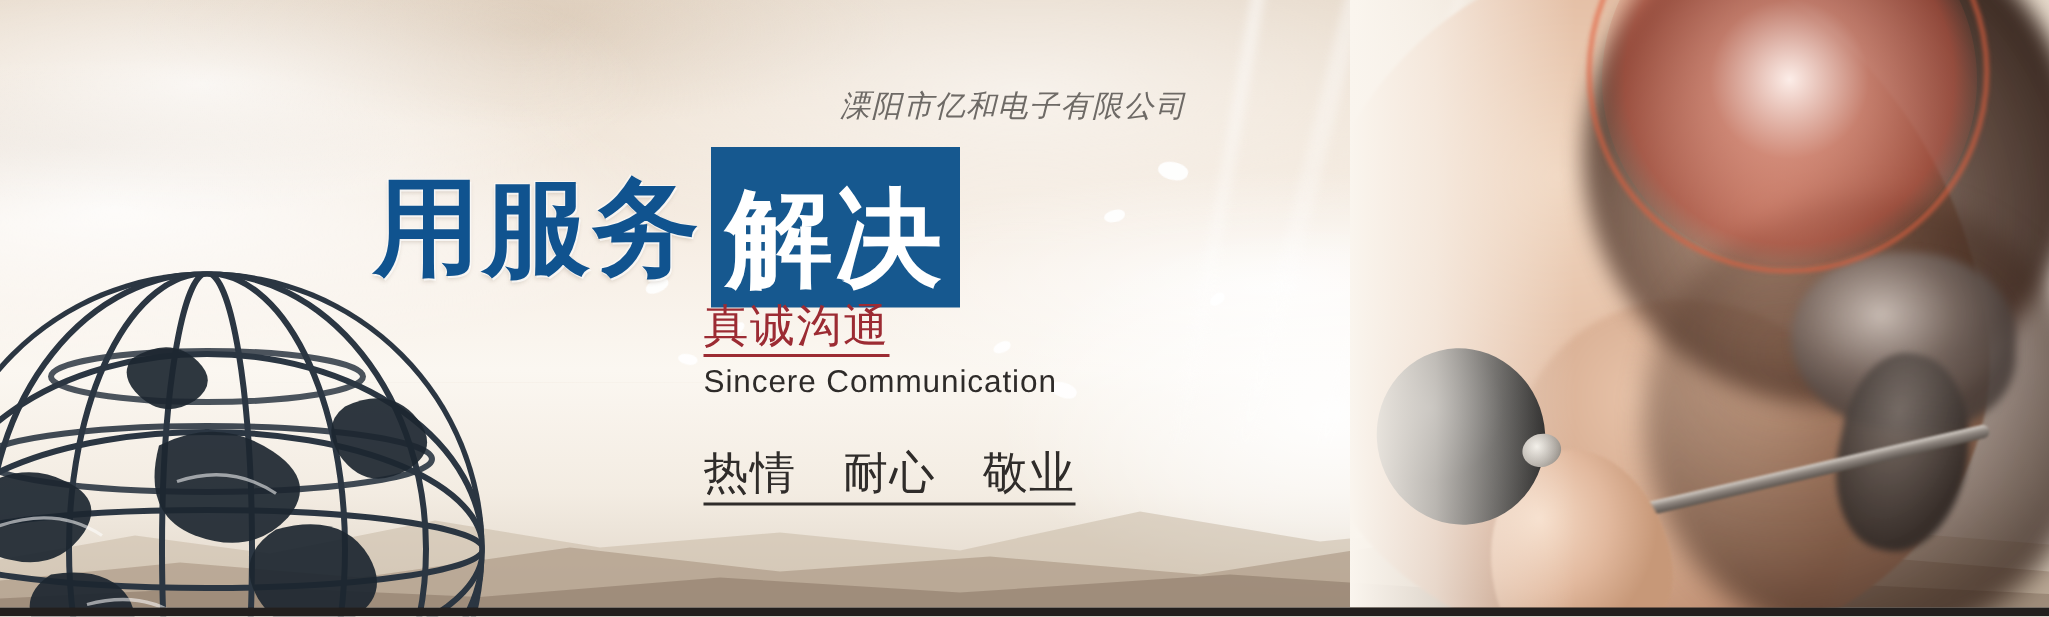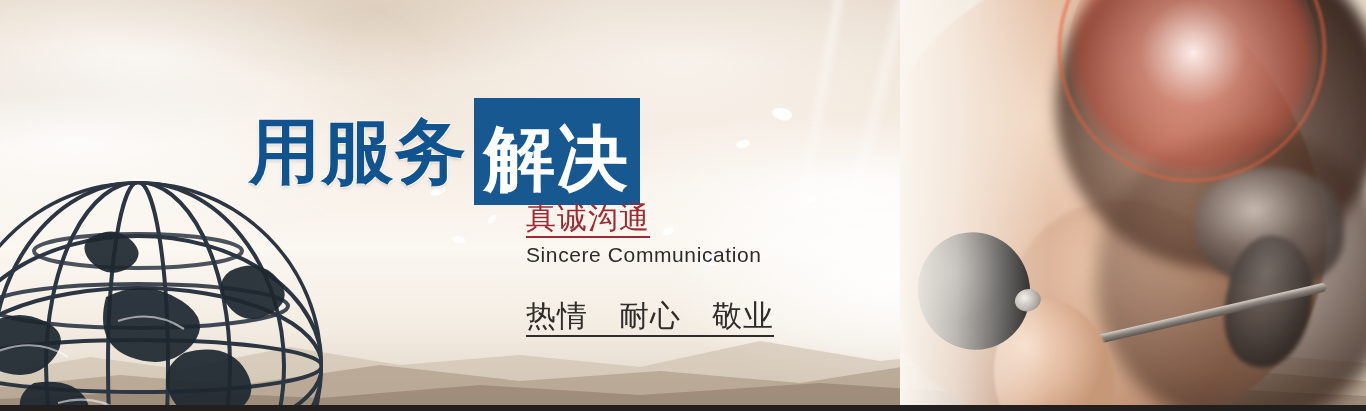--- a/index.html
+++ b/index.html
@@ -163,21 +163,21 @@
   }
   .hl-mark{
     background:#16588f;
     color:#ffffff;
     padding:25px 10px 11px 10px;
     margin:0 6px;
     letter-spacing:2px;
     text-shadow:none;
   }
 
-  .slogans{position:absolute;left:526px;top:200px;}
+  .slogans{position:absolute;left:469px;top:200px;}
   .slg-cn{
     font-family:"DejaVu Sans","Liberation Sans",sans-serif;
     font-size:30px;font-weight:normal;line-height:1.18;
     letter-spacing:1px;white-space:nowrap;
     display:inline-block;
     border-bottom:2px solid currentColor;
     padding-bottom:1px;
   }
   .slg-cn.red{color:#9c2b33;}
   .slg-cn.dark{color:#2f2c2a;}
@@ -271,20 +271,21 @@
     <div class="ph-earpiece"></div>
     <div class="ph-earhook"></div>
     <div class="ph-flare"></div>
     <div class="ph-flare-ring"></div>
     <div class="ph-boom"></div>
     <div class="ph-thumb"></div>
     <div class="ph-mic"></div>
     <div class="ph-fade"></div>
   </div>
 
+  <div class="company">溧阳市亿和电子有限公司</div>
 
   <div class="headline">
     <span class="hl-part">用服务</span>
     <span class="hl-mark">解决</span>
   </div>
 
   <div class="slogans">
     <div>
       <div><span class="slg-cn red">真诚沟通</span></div>
       <div class="slg-en">Sincere Communication</div>

